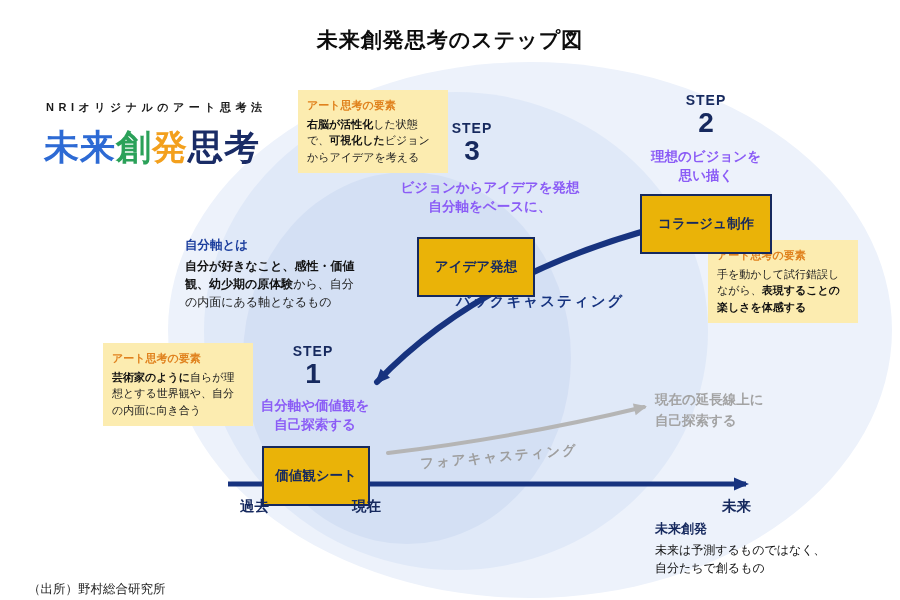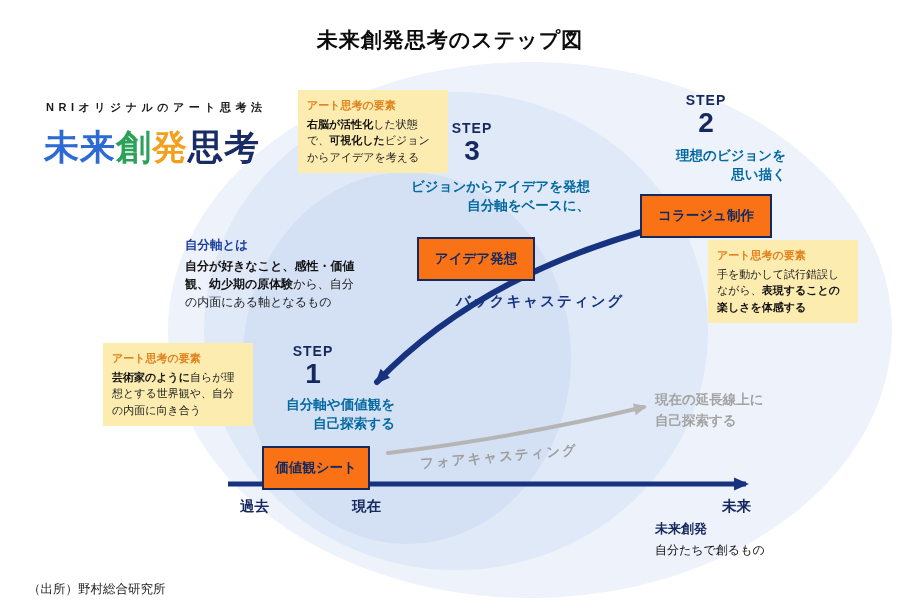--- a/index.html
+++ b/index.html
@@ -31,28 +31,28 @@
   .note-right { left:708px; top:240px; width:132px; }
   .note-left  { left:103px; top:343px; width:132px; }
 
   .step-head { position:absolute; width:64px; text-align:center; color:#16295e; }
   .step-head .lbl { font-size:14px; font-weight:bold; letter-spacing:1px; }
   .step-head .num { font-size:28px; font-weight:bold; line-height:1.1; }
   .step3-head { left:440px; top:120px; }
   .step2-head { left:674px; top:92px; }
   .step1-head { left:281px; top:343px; }
 
-  .step-desc { position:absolute; text-align:right; color:#0369a1; font-weight:bold;
-               font-size:13.5px; line-height:1.4;font-family:Liberation Mono, monospace; }
+  .step-desc { position:absolute; text-align:center; color:#8b5cf6; font-weight:bold;
+               font-size:13.5px; line-height:1.4; }
   .step3-desc { left:390px; top:179px; width:200px; }
   .step2-desc { left:626px; top:148px; width:160px; }
   .step1-desc { left:235px; top:397px; width:160px; }
 
-  .wbox { position:absolute; background:#f97316; border:2px solid #16295e; color:#16295e;
-          font-weight:bold; font-size:13.5px; text-align:center; padding:11px 10px; }
+  .wbox { position:absolute; background:#eab308; border:2px solid #16295e; color:#16295e;
+          font-weight:bold; font-size:13.5px; text-align:center; padding:19px 10px; }
   .idea-box    { left:417px; top:237px; width:94px; }
   .collage-box { left:640px; top:194px; width:108px; }
   .values-box  { left:262px; top:446px; width:84px; }
 
   .axis-def { position:absolute; left:185px; top:236px; width:176px;
               font-size:12px; line-height:1.5; color:#1c1c1c; }
   .axis-def .hd { color:#1d3f9e; font-weight:bold; font-size:12.5px; margin-bottom:2px; }
 
   .backcasting { position:absolute; left:456px; top:292px; font-size:14.5px; font-weight:bold;
                  color:#16337f; letter-spacing:2px; }
@@ -159,19 +159,20 @@
       <div>現在の延長線上に</div>
       <div>自己探索する</div>
     </div>
 
     <div class="tl-label tl-past">過去</div>
     <div class="tl-label tl-present">現在</div>
     <div class="tl-label tl-future">未来</div>
 
     <div class="future-note">
       <div class="hd">未来創発</div>
+      <div>未来は予測するものではなく、</div>
       <div>自分たちで創るもの</div>
     </div>
 
     <div class="source">（出所）野村総合研究所</div>
 
   </div>
 </div>
 
 </body></html>

